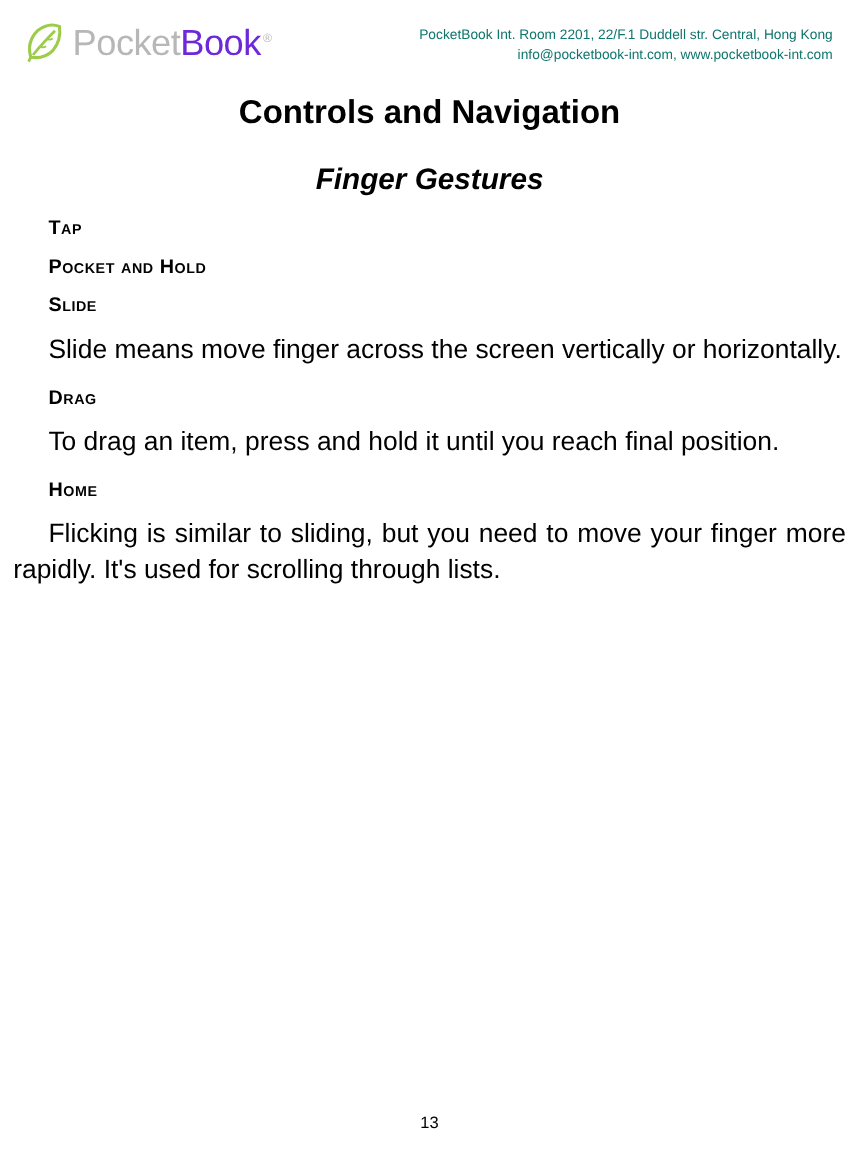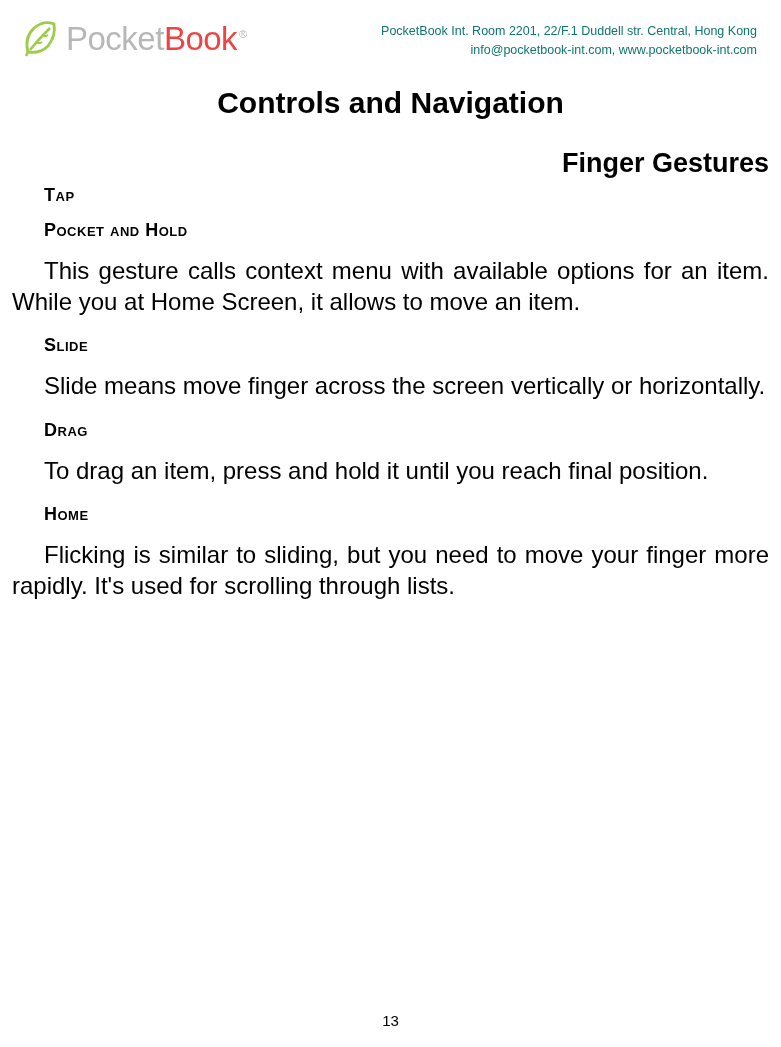--- a/index.html
+++ b/index.html
@@ -22,21 +22,21 @@
       align-items: center;
       gap: 6px;
     }
     .logo-icon svg { display: block; }
     .logo-text {
       font-size: 33px;
       font-weight: 400;
       letter-spacing: -0.5px;
       color: #b7b7b7;
     }
-    .logo-text .accent { color: #ef4444; }
+    .logo-text .accent { color: #6d28d9; }
     .logo-trademark {
       font-size: 11px;
       color: #b7b7b7;
       vertical-align: super;
       margin-left: 2px;
     }
     .company-info {
       flex: 1;
       text-align: right;
       font-size: 12.5px;
@@ -49,24 +49,25 @@
       padding: 20px 12px 0 12px;
     }
     .title {
       text-align: center;
       font-size: 30px;
       font-weight: bold;
       margin-top: 6px;
       margin-bottom: 28px;
     }
     .subtitle {
-      text-align: right;
+      text-align: center;
       font-size: 27px;
       font-weight: bold;
-      margin-bottom: 6px;
+      margin-bottom: 18px;
+      font-style: italic;
     }
     .section-label {
       font-size: 18px;
       font-weight: bold;
       font-variant: small-caps;
       margin-left: 32px;
       margin-bottom: 14px;
       letter-spacing: 0.5px;
     }
     .para {
@@ -107,21 +108,20 @@
   </div>
 </div>
 
 <div class="content">
   <h1 class="title">Controls and Navigation</h1>
   <h2 class="subtitle">Finger Gestures</h2>
 
   <div class="section-label">Tap</div>
 
   <div class="section-label">Pocket and Hold</div>
-  <p class="para">This gesture calls context menu with available options for an item. While you at Home Screen, it allows to move an item.</p>
 
   <div class="section-label">Slide</div>
   <p class="para">Slide means move finger across the screen vertically or horizontally.</p>
 
   <div class="section-label">Drag</div>
   <p class="para">To drag an item, press and hold it until you reach final position.</p>
 
   <div class="section-label">Home</div>
   <p class="para">Flicking is similar to sliding, but you need to move your finger more rapidly. It's used for scrolling through lists.</p>
 </div>

